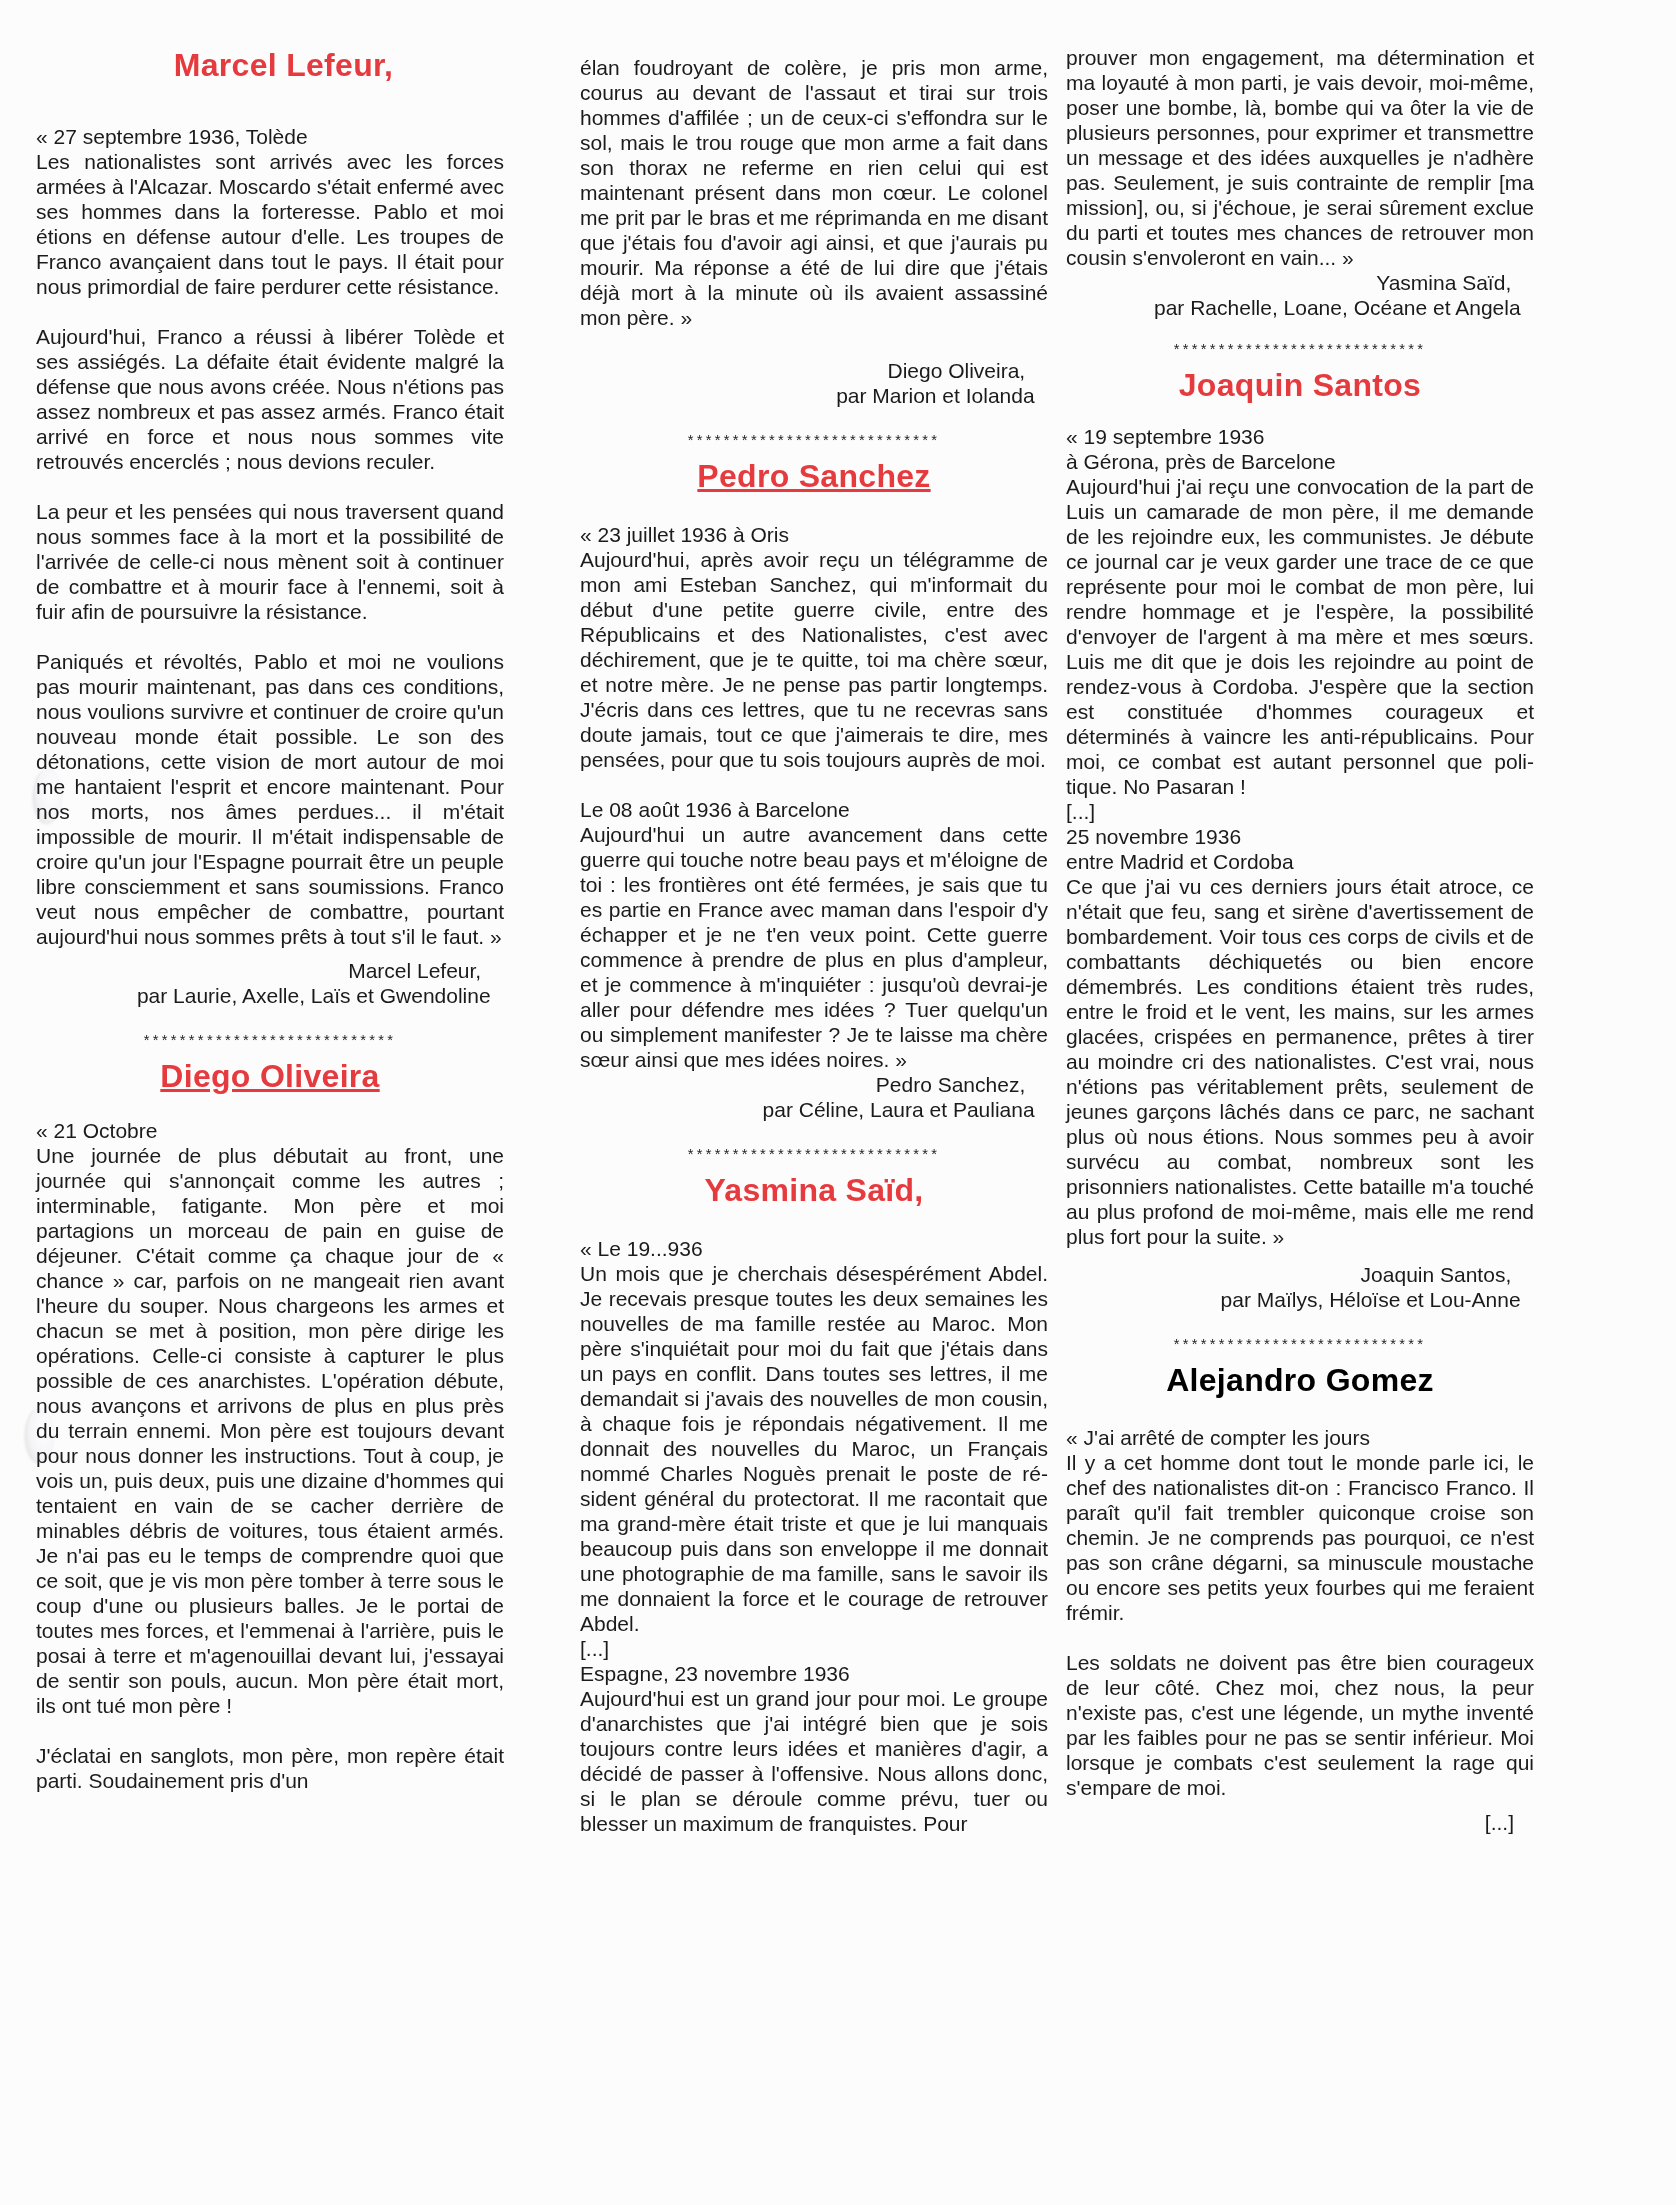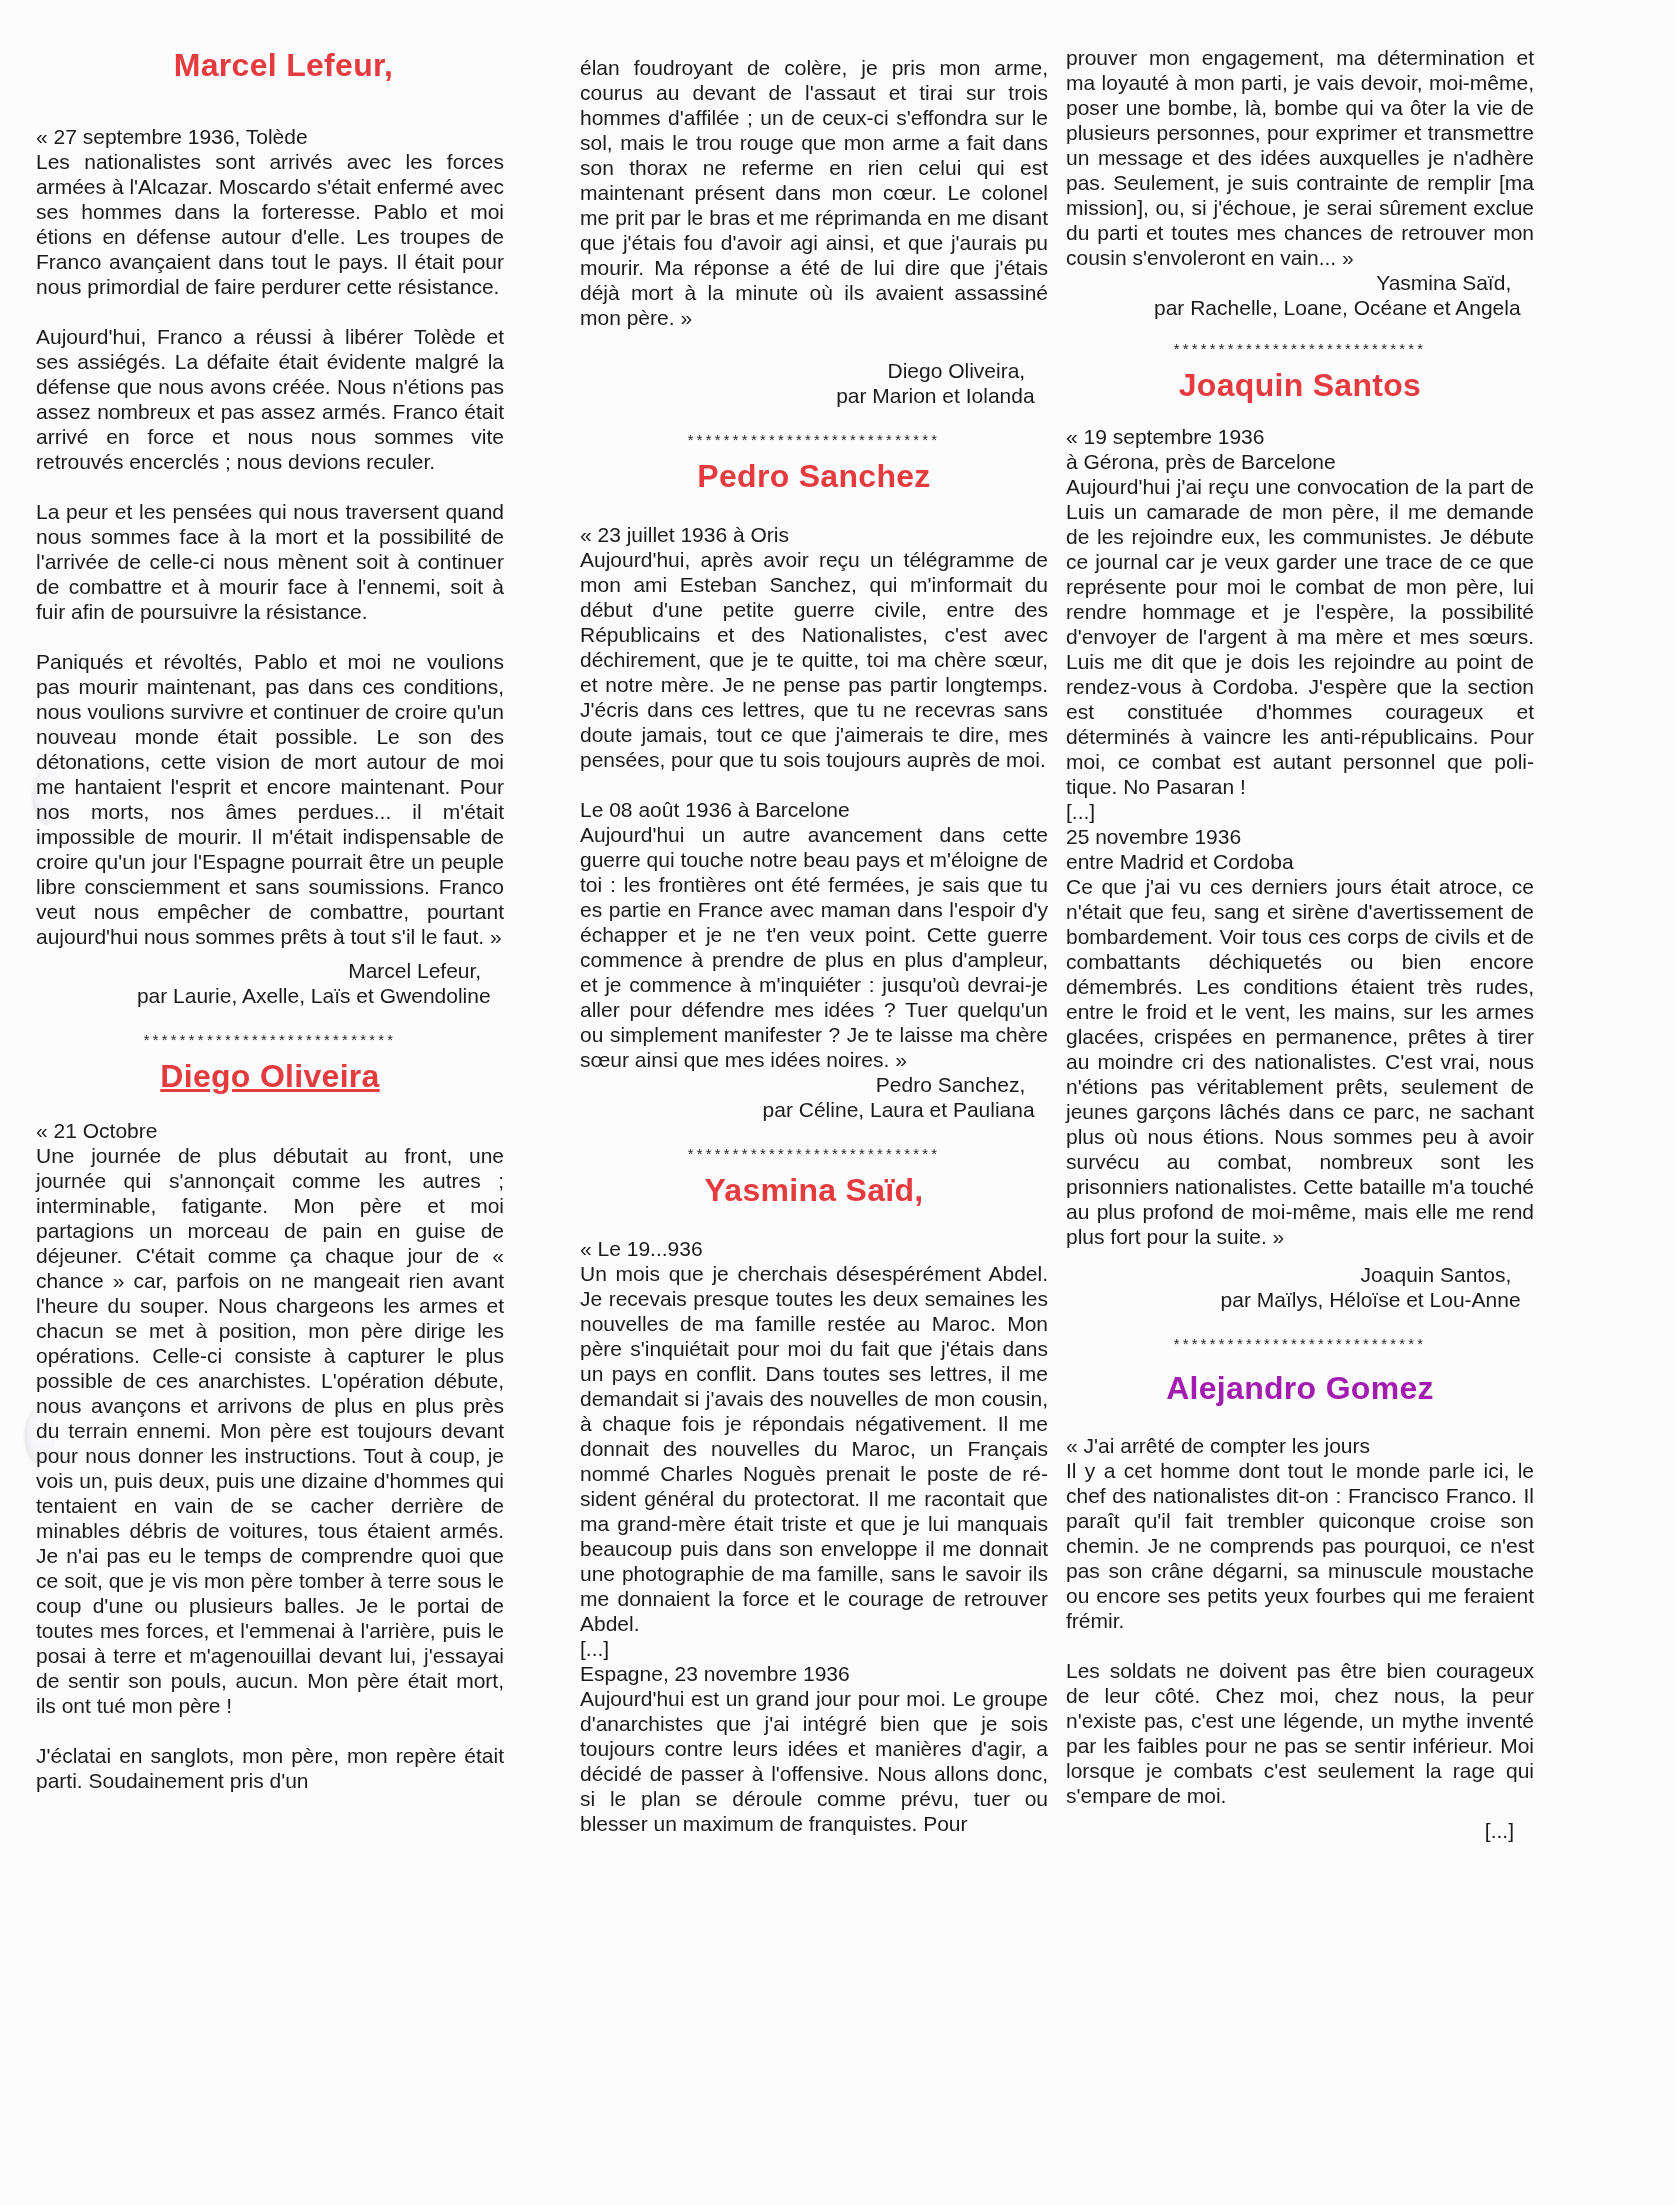--- a/index.html
+++ b/index.html
@@ -77,21 +77,21 @@
     <div style="height:28px;"></div>
     <p class="sign">
       <span class="name">Diego Oliveira,</span>
       <span class="line">par Marion et Iolanda</span>
     </p>
   </div>
 
   <div style="height:23px;"></div>
   <div>
     <p class="stars">****************************</p>
-    <h2 class="heading" style="margin-top: 8px; color: rgb(230, 59, 62);">Pedro Sanchez</h2>
+    <h2 class="heading" style="margin-top: 8px; color: rgb(230, 59, 62); text-decoration: underline;">Pedro Sanchez</h2>
     <div style="height:27px;"></div>
     <p class="para">« 23 juillet 1936 à Oris</p>
     <p class="para">Aujourd'hui, après avoir reçu un télé­gramme de mon ami Esteban Sanchez, qui m'informait du début d'une petite guerre civile, entre des Républicains et des Nationalistes, c'est avec déchirement, que je te quitte, toi ma chère sœur, et notre mère. Je ne pense pas partir long­temps. J'écris dans ces lettres, que tu ne recevras sans doute jamais, tout ce que j'aimerais te dire, mes pensées, pour que tu sois toujours auprès de moi.</p>
     <div class="gap"></div>
     <p class="para">Le 08 août 1936 à Barcelone</p>
     <p class="para">Aujourd'hui un autre avancement dans cette guerre qui touche notre beau pays et m'éloigne de toi : les frontières ont été fermées, je sais que tu es partie en France avec maman dans l'espoir d'y échapper et je ne t'en veux point. Cette guerre commence à prendre de plus en plus d'ampleur, et je commence à m'in­quiéter : jusqu'où devrai-je aller pour dé­fendre mes idées ? Tuer quelqu'un ou simplement manifester ? Je te laisse ma chère sœur ainsi que mes idées noires. »</p>
     <p class="sign">
       <span class="name">Pedro Sanchez,</span>
       <span class="line">par Céline, Laura et Pauliana</span>
     </p>
@@ -134,21 +134,21 @@
     <div style="height:13.4px;"></div>
     <p class="sign">
       <span class="name">Joaquin Santos,</span>
       <span class="line">par Maïlys, Héloïse et Lou-Anne</span>
     </p>
   </div>
 
   <div style="height:23px;"></div>
   <div>
     <p class="stars">****************************</p>
-    <h2 class="heading" style="margin-top: 16px; color: #a21caf;">Alejandro Gomez</h2>
+    <h2 class="heading" style="margin-top: 8px; color: #000000;">Alejandro Gomez</h2>
     <div style="height:25.4px;"></div>
     <p class="para">« J'ai arrêté de compter les jours</p>
     <p class="para">Il y a cet homme dont tout le monde parle ici, le chef des nationalistes dit-on : Francisco Franco. Il paraît qu'il fait trem­bler quiconque croise son chemin. Je ne comprends pas pourquoi, ce n'est pas son crâne dégarni, sa minuscule moustache ou encore ses petits yeux fourbes qui me feraient frémir.</p>
     <div class="gap"></div>
     <p class="para">Les soldats ne doivent pas être bien cou­rageux de leur côté. Chez moi, chez nous, la peur n'existe pas, c'est une légende, un mythe inventé par les faibles pour ne pas se sentir inférieur. Moi lorsque je combats c'est seulement la rage qui s'empare de moi.</p>
     <div style="height:10.7px;"></div>
     <span class="ellipsis-right">[...]</span>
   </div>
 </div>
 

